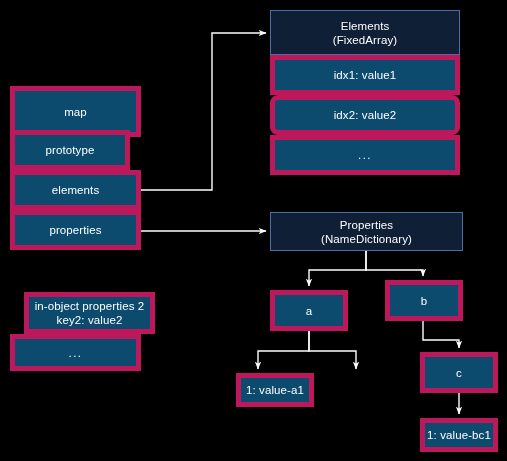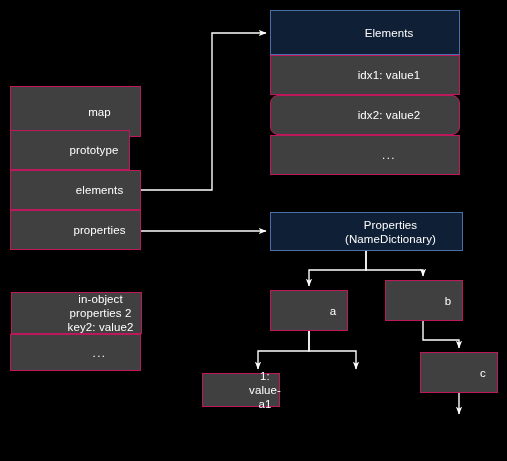--- a/index.html
+++ b/index.html
@@ -19,40 +19,39 @@
     position: absolute;
     left: 0;
     top: 0;
     width: 507px;
     height: 461px;
     pointer-events: none;
   }
   .node {
     position: absolute;
     box-sizing: border-box;
-    border: 1px solid #be185d;
-    background: #404040;
+    border: 5px solid #be185d;
+    background: #0c4a6e;
     color: #ffffff;
     display: flex;
     align-items: center;
     justify-content: center;
     text-align: center;
     font-size: 11.5px;
     line-height: 14px;
     letter-spacing: 0.1px;
   }
   .node.header {
     background: #0f1f35;
     border: 1px solid #4a6fa5;
     color: #ffffff;
   }
   .node .lines {
     display: block;
     width: 100%;
-    padding-left: 48px;
   }
   .node .l2 { display: block; }
   .dots {
     letter-spacing: 1.5px;
   }
 </style>
 </head>
 <body>
 
 <div id="canvas">
@@ -110,34 +109,35 @@
 
   <div class="node" style="left:10px; top:170px; width:131px; height:40px;">
     <span class="lines">elements</span>
   </div>
 
   <div class="node" style="left:10px; top:210px; width:131px; height:40px;">
     <span class="lines">properties</span>
   </div>
 
 
-  <div class="node" style="left:11px; top:292px; width:131px; height:42px;">
+  <div class="node" style="left:24px; top:292px; width:131px; height:42px;">
     <span class="lines">
       <span>in-object properties 2</span>
       <span class="l2">key2: value2</span>
     </span>
   </div>
 
   <div class="node" style="left:10px; top:334px; width:131px; height:37px;">
     <span class="lines dots">...</span>
   </div>
 
   <div class="node header" style="left:270px; top:10px; width:190px; height:45px;">
     <span class="lines">
       <span>Elements</span>
+      <span class="l2">(FixedArray)</span>
     </span>
   </div>
 
   <div class="node" style="left:270px; top:55px; width:190px; height:40px;">
     <span class="lines">idx1: value1</span>
   </div>
 
   <div class="node" style="left:270px; top:95px; width:190px; height:40px;border-radius:8px;">
     <span class="lines">idx2: value2</span>
   </div>
@@ -158,19 +158,22 @@
   </div>
 
   <div class="node" style="left:385px; top:280px; width:78px; height:41px;">
     <span class="lines">b</span>
   </div>
 
   <div class="node" style="left:420px; top:352px; width:78px; height:41px;">
     <span class="lines">c</span>
   </div>
 
-  <div class="node" style="left:202px; top:373px; width:78px; height:34px;">
+  <div class="node" style="left:236px; top:373px; width:78px; height:34px;">
     <span class="lines">1: value-a1</span>
   </div>
 
 
+  <div class="node" style="left:420px; top:418px; width:78px; height:34px;">
+    <span class="lines">1: value-bc1</span>
+  </div>
 
 </div>
 
 </body></html>

